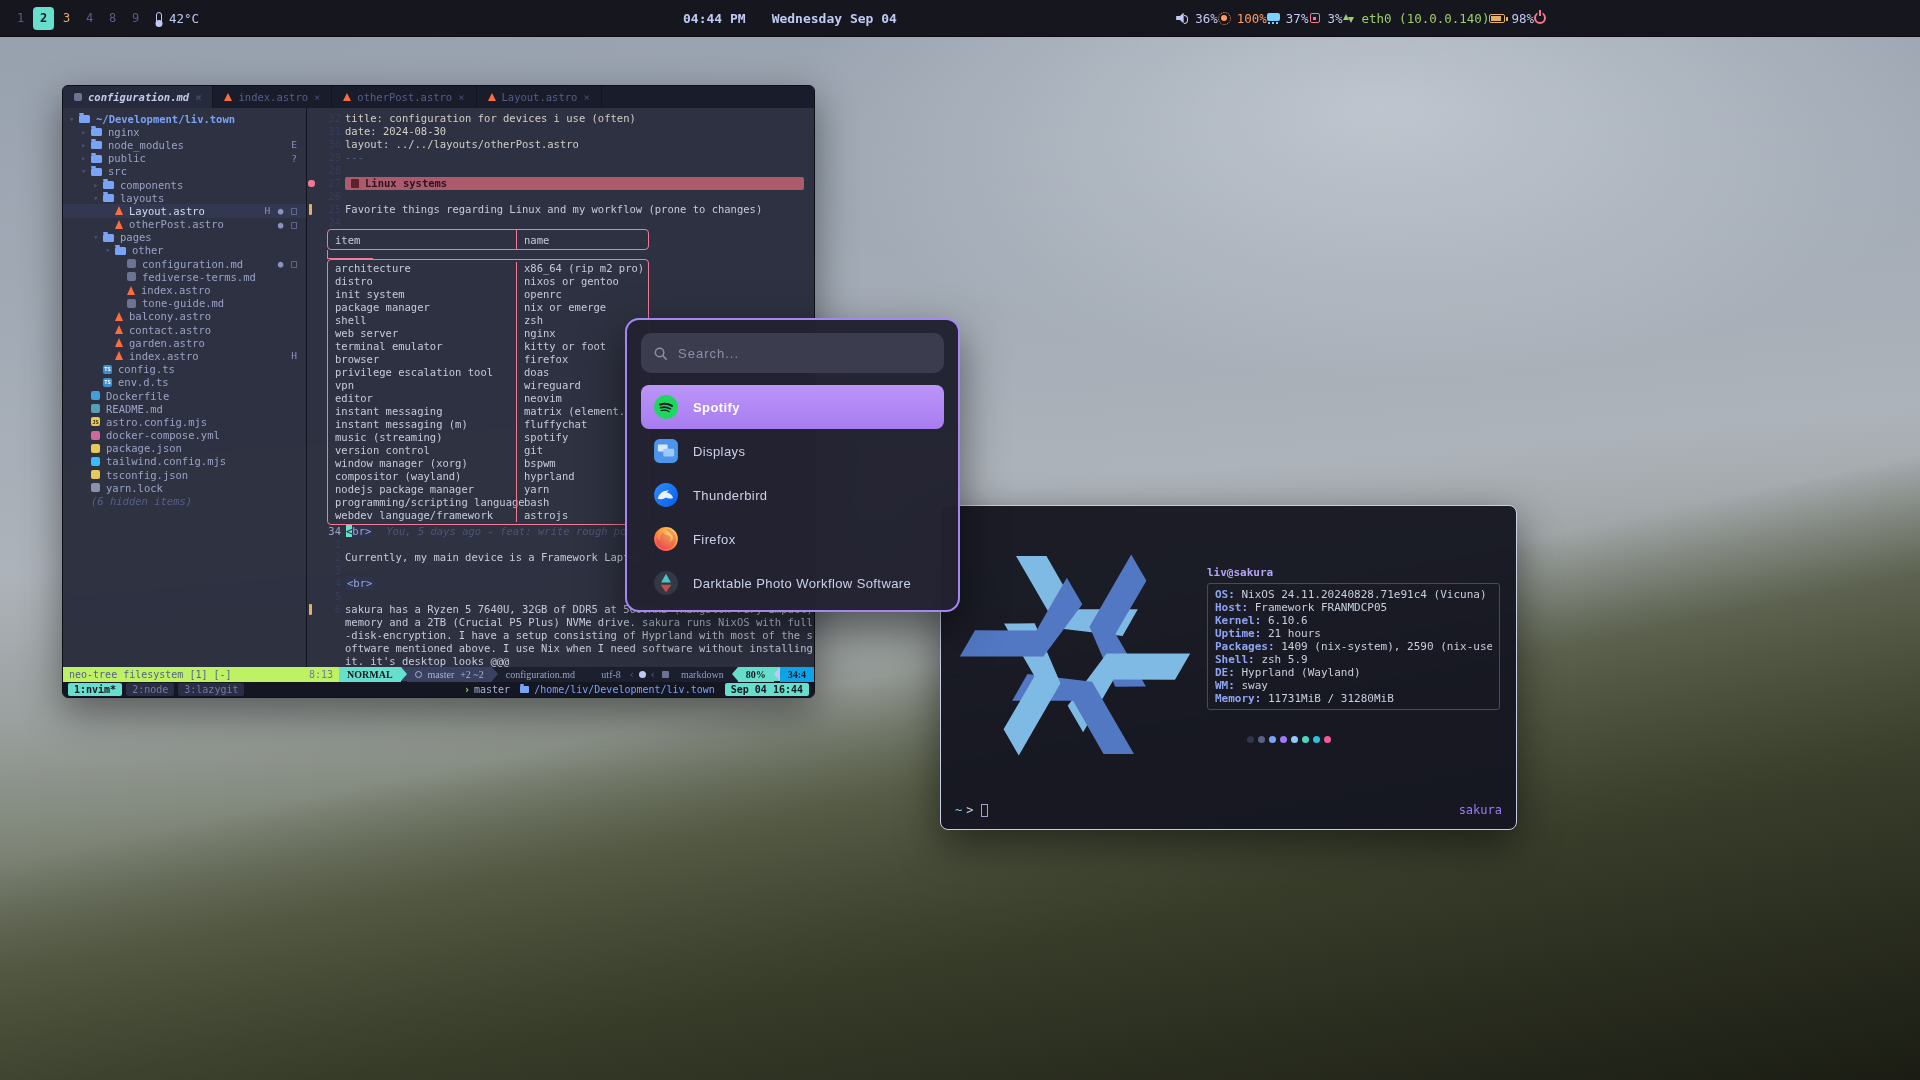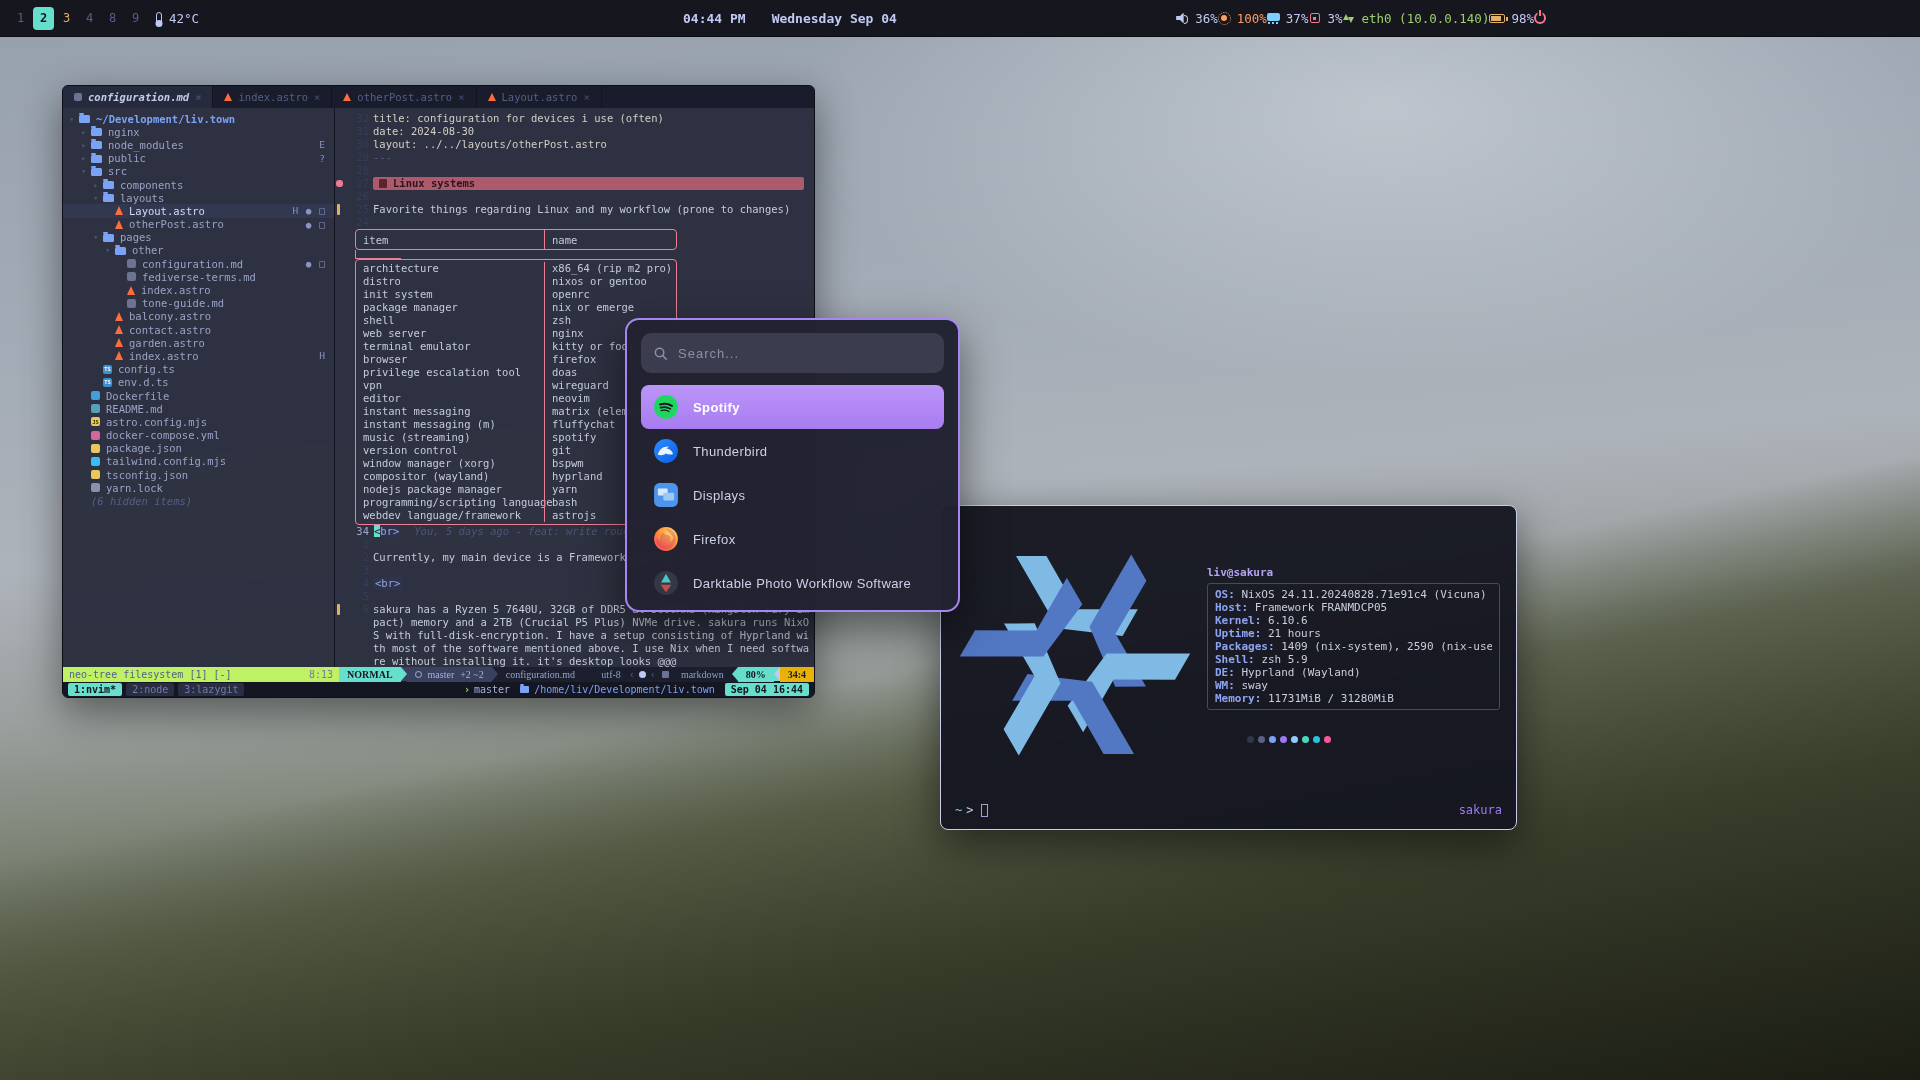--- a/index.html
+++ b/index.html
@@ -72,21 +72,21 @@
   .tab[data-active="true"] { background:#262a3d; color:#c3cbe8; font-style:italic; font-weight:bold; }
   .tab-icon { width:8px; height:8px; border-radius:2px; background:#6c7393; flex:none; }
   .tab[data-kind="astro"] .tab-icon { width:0; height:0; border-radius:0; background:none;
     border-left:4px solid transparent; border-right:4px solid transparent; border-bottom:8px solid #ff6d3f; }
   .tab-close { color:#464d6d; }
   .tab-close::after { content:"×"; }
 
   .ed-main { flex:1; display:flex; min-height:0; }
 
   
-  .neotree { width:272px; flex:none; border-right:1px solid #12141f; padding-top:4px;
+  .neotree { width:244px; flex:none; border-right:1px solid #12141f; padding-top:4px;
     font-size:10.5px; overflow:hidden; }
   .trow { height:13.2px; display:flex; align-items:center; color:#9aa3c7; }
   .trow[data-i="0"]{padding-left:6px} .trow[data-i="1"]{padding-left:18px}
   .trow[data-i="2"]{padding-left:30px} .trow[data-i="3"]{padding-left:42px}
   .trow[data-i="4"]{padding-left:54px}
   .trow[data-sel="true"] { background:#323850; color:#d5dbf5; }
   .tarrow { width:10px; flex:none; color:#4a5170; font-size:9px; }
   .trow[data-arrow="open"] .tarrow::before { content:"▾"; }
   .trow[data-arrow="closed"] .tarrow::before { content:"▸"; }
   .fico { width:9px; height:9px; border-radius:2px; margin-right:6px; flex:none; position:relative; }
@@ -163,21 +163,21 @@
   .arr.a2 { border-left:6px solid #3a4060; }
   .arr.a3 { border-right:6px solid #66e0cd; }
   .arr.a4 { border-right:6px solid #c3cbf0; background:#66e0cd; }
   .seg.file { color:#9aa3c7; }
   .spacer { flex:1; }
   .lsep { display:flex; align-items:center; color:#565f89; }
   .lsep::after { content:"‹"; }
   .osdot { width:7px; height:7px; border-radius:50%; background:#c0caf5; align-self:center; margin:0 4px; }
   .mdsq { width:7px; height:7px; border-radius:1px; background:#6c7393; align-self:center; margin:0 4px 0 6px; }
   .seg.prog { background:#66e0cd; color:#14151f; font-weight:bold; }
-  .seg.pos { background:#eab308; color:#1b1e2c; font-weight:bold; }
+  .seg.pos { background:#0ea5e9; color:#1b1e2c; font-weight:bold; }
 
   
   .tmuxbar { height:15px; flex:none; background:#141622; display:flex; align-items:center;
     padding:0 5px; font-size:10px; gap:4px; }
   .twin-wrap { display:flex; gap:4px; }
   .twin { padding:0 6px; border-radius:2px; background:#2a2e44; color:#737aa2; line-height:13px; }
   .twin[data-active="true"] { background:#66e0cd; color:#12131c; font-weight:bold; }
   .tbranch { margin-left:auto; color:#a9b1d6; display:flex; align-items:center; gap:4px; }
   .chev::before { content:"›"; color:#9ece6a; font-weight:bold; }
   .tpath { color:#7aa2f7; display:flex; align-items:center; gap:5px; margin:0 6px; }
@@ -890,39 +890,39 @@
         <circle cx="12" cy="12" r="11" fill="#1ed760"></circle>
         <path d="M6.5 9.7c3.8-1.1 7.9-.7 11 1.3" stroke="#16181d" stroke-width="1.8" fill="none" stroke-linecap="round"></path>
         <path d="M7 12.6c3.1-.9 6.4-.5 9.1 1.1" stroke="#16181d" stroke-width="1.5" fill="none" stroke-linecap="round"></path>
         <path d="M7.5 15.3c2.5-.7 5.1-.4 7.3.9" stroke="#16181d" stroke-width="1.2" fill="none" stroke-linecap="round"></path>
       </svg>
       <span>Spotify</span>
     </div>
 
     <div class="l-item">
       <svg class="l-ic" viewBox="0 0 24 24" width="26" height="26">
+        <rect x="1" y="1" width="22" height="22" rx="5" fill="#4d95ec"></rect>
+        <rect x="4.5" y="6" width="9" height="6.5" rx="1" fill="#d6e9ff"></rect>
+        <rect x="9.5" y="10" width="10" height="7" rx="1" fill="#9ec9f7"></rect>
+      </svg>
+      <span>Displays</span>
+    </div>
+
+    <div class="l-item">
+      <svg class="l-ic" viewBox="0 0 24 24" width="26" height="26">
         <defs>
             <linearGradient id="tbg" x1="0" y1="0" x2="1" y2="1">
           <stop offset="0" stop-color="#2c8dff"></stop>
               <stop offset="1" stop-color="#0a5de8"></stop>
             </linearGradient>
           </defs>
         <circle cx="12" cy="12" r="11" fill="url(#tbg)"></circle>
         <path d="M4.5 15.5c.8-4.8 5-8 10.2-7.6l-2.2 1.9c3 .3 5.2 2.2 6 4.9-2.4.9-4.8.7-6.7-.4-1.5 1.4-4.3 2-7.3 1.2z" fill="#eaf3ff"></path>
       </svg>
       <span>Thunderbird</span>
-    </div>
-
-    <div class="l-item">
-      <svg class="l-ic" viewBox="0 0 24 24" width="26" height="26">
-        <rect x="1" y="1" width="22" height="22" rx="5" fill="#4d95ec"></rect>
-        <rect x="4.5" y="6" width="9" height="6.5" rx="1" fill="#d6e9ff"></rect>
-        <rect x="9.5" y="10" width="10" height="7" rx="1" fill="#9ec9f7"></rect>
-      </svg>
-      <span>Displays</span>
     </div>
 
     <div class="l-item">
       <svg class="l-ic" viewBox="0 0 24 24" width="26" height="26">
         <defs>
             <radialGradient id="ffg" cx="0.7" cy="0.25" r="1">
           <stop offset="0" stop-color="#ffd567"></stop>
               <stop offset="0.45" stop-color="#ff9a3d"></stop>
           <stop offset="1" stop-color="#ff3750"></stop>
             </radialGradient>

